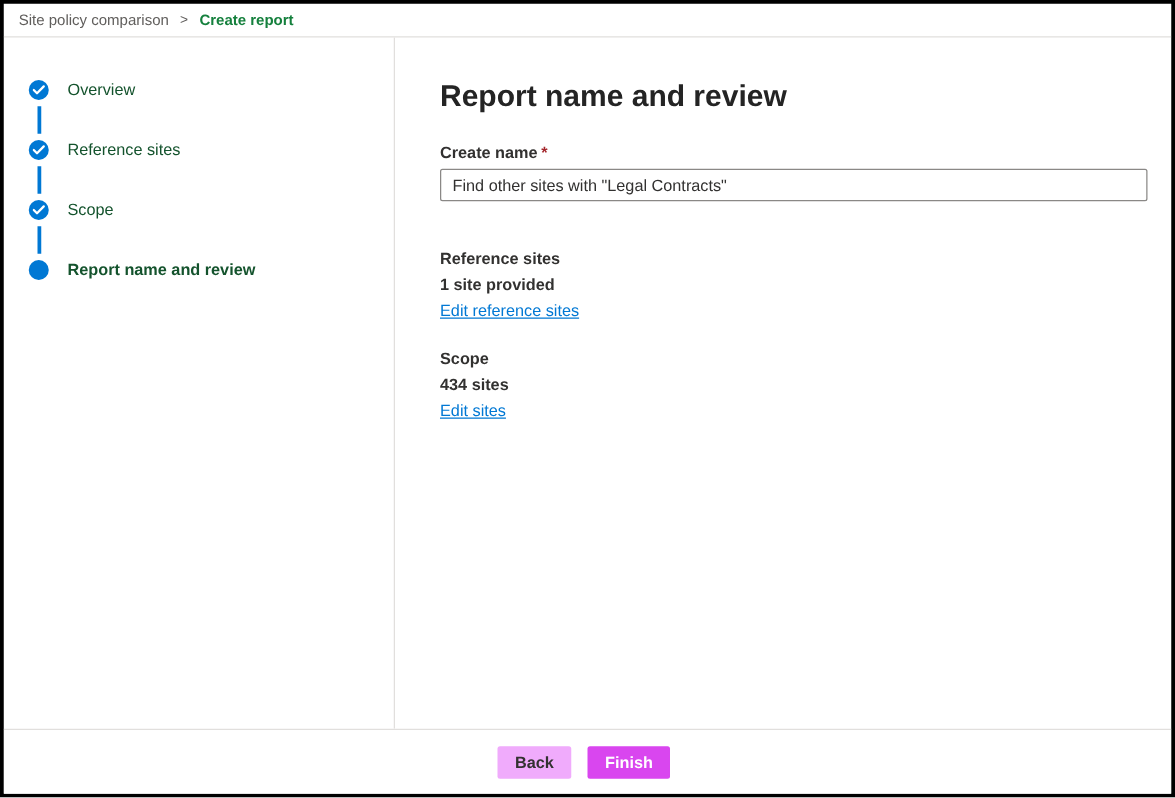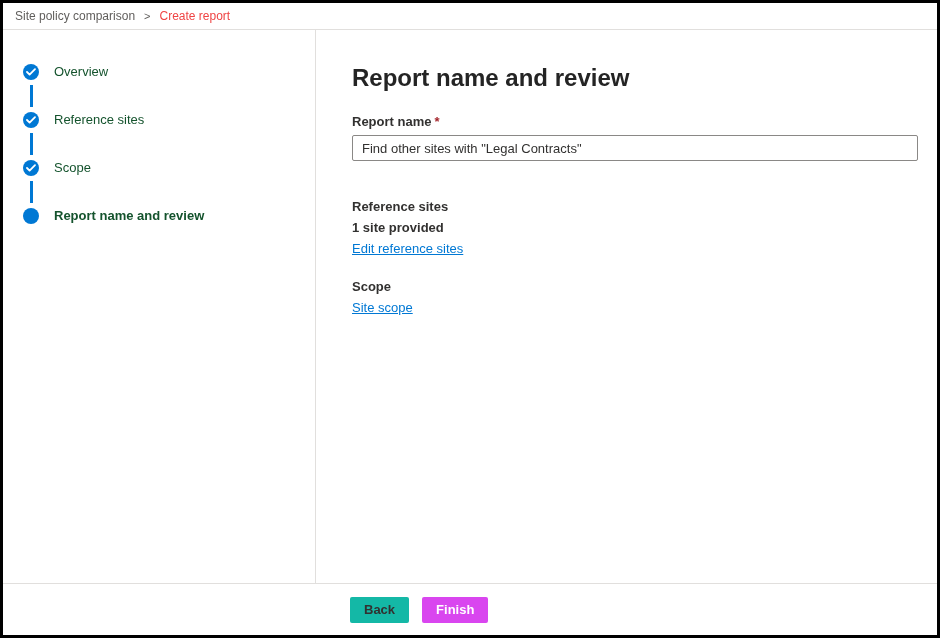--- a/index.html
+++ b/index.html
@@ -23,21 +23,21 @@
     height: 27px;
     flex: 0 0 27px;
     display: flex;
     align-items: center;
     padding-left: 12px;
     border-bottom: 1px solid #e1dfdd;
     font-size: 12px;
   }
   .crumb-parent { color: #605e5c; cursor: pointer; text-align: right; }
   .crumb-sep { color: #605e5c; margin: 0 9px; font-size: 11px; }
-  .crumb-current { color: #ef4444; font-weight: 400; }
+  .crumb-current { color: #15803d; font-weight: 700; }
   
   .content { flex: 1 1 auto; display: flex; min-height: 0; }
   .sidebar {
     width: 313px;
     flex: 0 0 313px;
     border-right: 1px solid #e1dfdd;
     padding: 34px 0 0 20px;
   }
   .step {
     position: relative;
@@ -114,21 +114,21 @@
   .btn {
     height: 26px;
     border: none;
     border-radius: 2px;
     font-family: "Liberation Sans", "DejaVu Sans", sans-serif;
     font-size: 13px;
     font-weight: 700;
     cursor: pointer;
     padding: 0 14px;
   }
-  .btn-back { background: #14b8a6; color: #323130; min-width: 57px; }
+  .btn-back { background: #f0abfc; color: #323130; min-width: 57px; margin-left: 48px; }
   .btn-finish { background: #d946ef; color: #ffffff; min-width: 62px; }
 </style>
 </head>
 <body>
 
 <div class="page">
 
   <div class="breadcrumb">
     <span class="crumb-parent">Site policy comparison</span>
     <span class="crumb-sep">&gt;</span>
@@ -171,37 +171,38 @@
         <span class="step-label">Report name and review</span>
       </div>
 
     </aside>
 
     <main class="main">
       <h1 class="page-title">Report name and review</h1>
 
       <div class="field">
         <div class="field-label-row">
-          <span>Report name</span><span class="required-mark">*</span>
+          <span>Create name</span><span class="required-mark">*</span>
         </div>
         <input type="text" class="text-input" value="Find other sites with &quot;Legal Contracts&quot;" style="">
       </div>
 
       <section class="review-section">
         <div class="section-heading">Reference sites</div>
         <div class="section-summary">1 site provided</div>
         <div class="section-links">
           <a class="link">Edit reference sites</a>
         </div>
       </section>
 
       <section class="review-section">
         <div class="section-heading">Scope</div>
+        <div class="section-summary">434 sites</div>
         <div class="section-links">
-          <a class="link">Site scope</a>
+          <a class="link">Edit sites</a>
         </div>
       </section>
     </main>
 
   </div>
 
   <div class="footer">
     <button class="btn btn-back">Back</button>
     <button class="btn btn-finish">Finish</button>
   </div>

